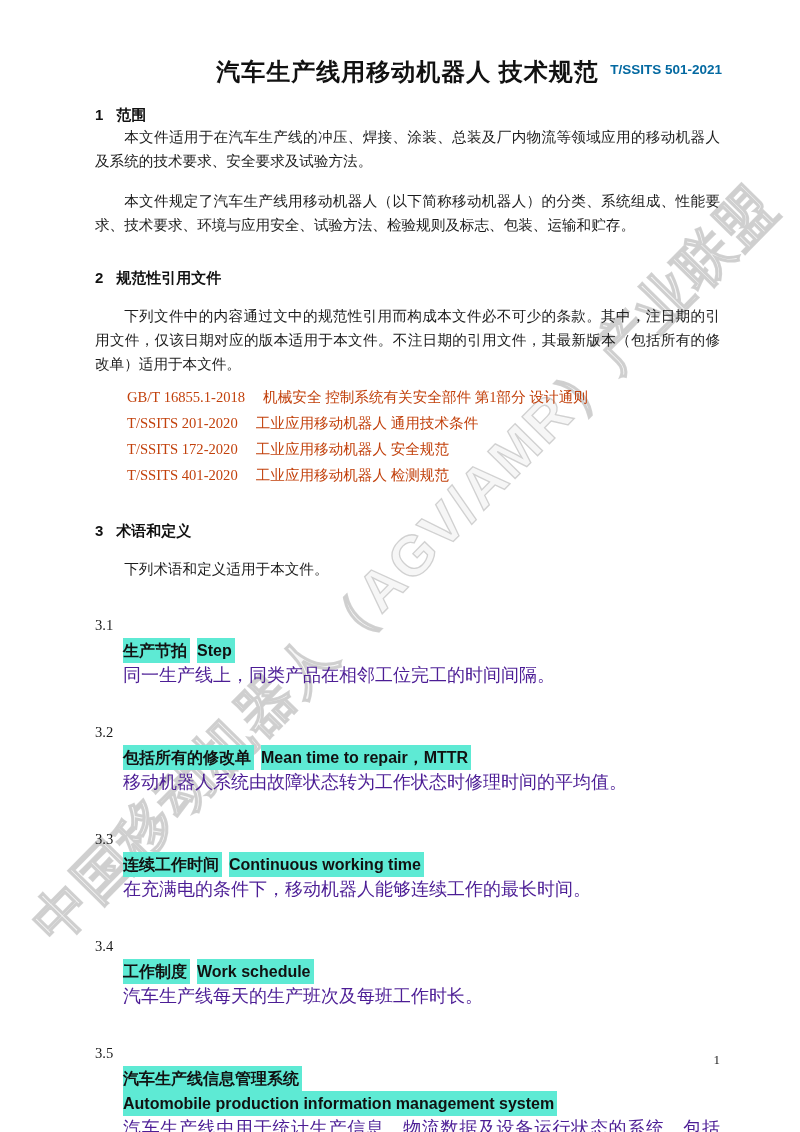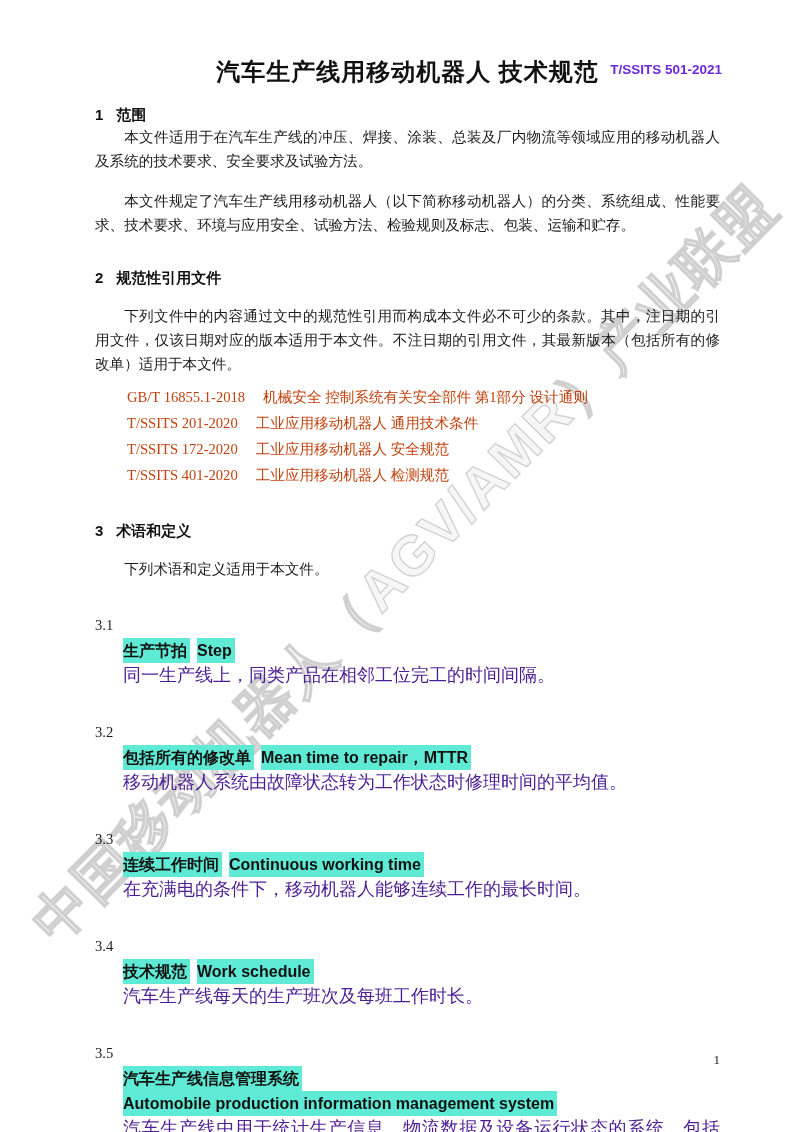--- a/index.html
+++ b/index.html
@@ -35,21 +35,21 @@
     z-index: 1;
     padding: 0 80px 0 95px;
   }
   .header-code {
     position: absolute;
     top: 62px;
     right: 78px;
     font-family: "Liberation Sans", "DejaVu Sans", sans-serif;
     font-weight: bold;
     font-size: 13.5px;
-    color: #6d28d9;
+    color: #0369a1;
     z-index: 1;
   }
   .doc-title {
     margin-top: 56px;
     text-align: center;
     font-family: "Liberation Sans", "DejaVu Sans", sans-serif;
     font-weight: bold;
     font-size: 24px;
     letter-spacing: 1px;
     color: #111;
@@ -189,21 +189,21 @@
         <div class="term-number">3.3</div>
         <div class="term-heading">
           <span class="hl term-cn">连续工作时间</span><span class="hl">Continuous working time</span>
         </div>
         <div class="term-definition">在充满电的条件下，移动机器人能够连续工作的最长时间。</div>
       </div>
 
       <div class="term-block">
         <div class="term-number">3.4</div>
         <div class="term-heading">
-          <span class="hl term-cn">技术规范</span><span class="hl">Work schedule</span>
+          <span class="hl term-cn">工作制度</span><span class="hl">Work schedule</span>
         </div>
         <div class="term-definition">汽车生产线每天的生产班次及每班工作时长。</div>
       </div>
 
       <div class="term-block">
         <div class="term-number">3.5</div>
         <div class="term-heading">
           <span class="hl term-cn">汽车生产线信息管理系统</span><span class="hl">Automobile production information management system</span>
         </div>
         <div class="term-definition">汽车生产线中用于统计生产信息、物流数据及设备运行状态的系统，包括 MES、WMS、LES、ERP、</div>

